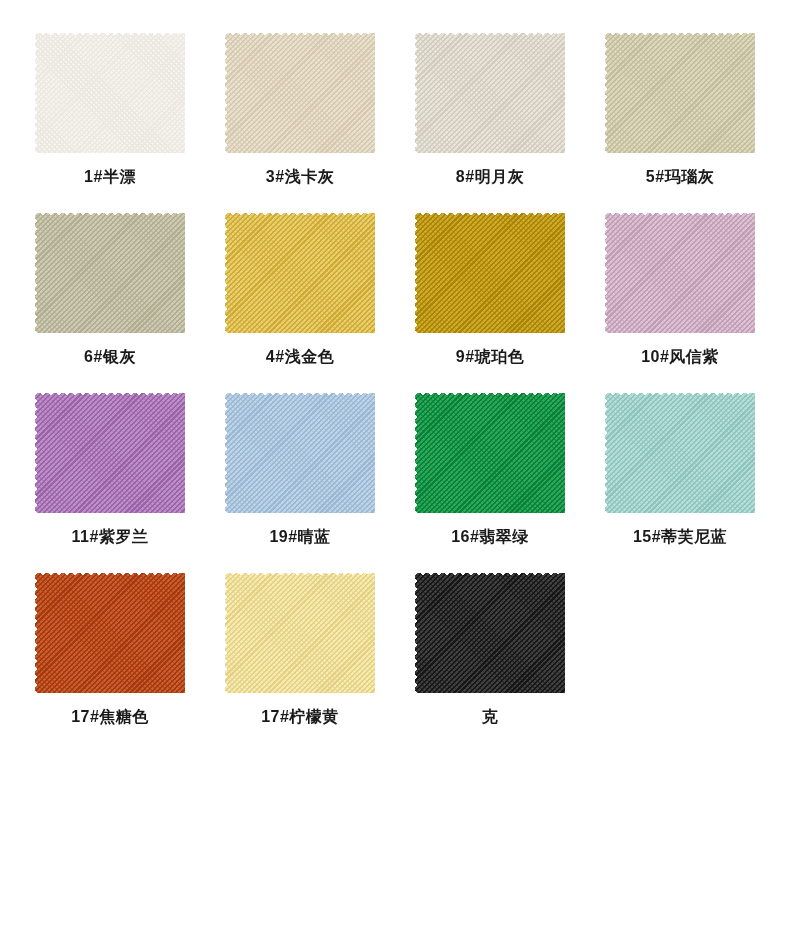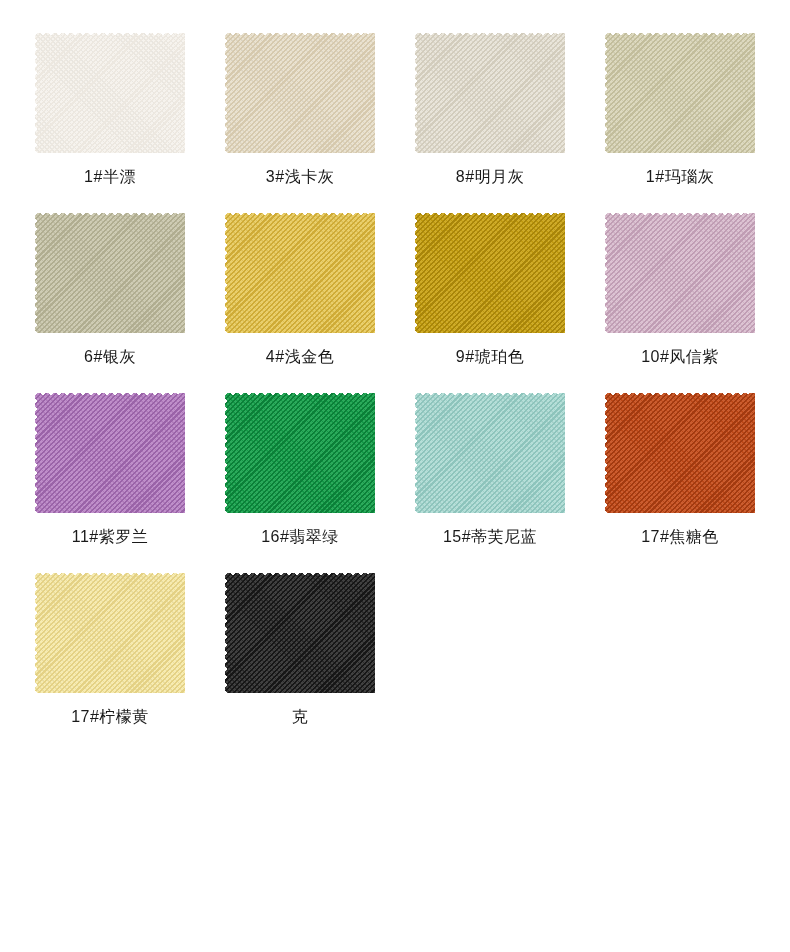--- a/index.html
+++ b/index.html
@@ -15,20 +15,21 @@
     font-family: "Liberation Sans", "DejaVu Sans", sans-serif;
   }
 
   #swatch-grid {
     display: grid;
     grid-template-columns: repeat(4, 190px);
     grid-template-rows: repeat(5, 180px);
     justify-content: center;
     align-content: start;
     padding-top: 33px;
+    font-weight: bold;
   }
 
   .swatch-cell {
     display: flex;
     flex-direction: column;
     align-items: center;
   }
 
   
   .chip-wrap {
@@ -100,21 +101,21 @@
     <div class="swatch-cell">
       <div class="chip-wrap">
         <div class="chip" style="background: repeating-linear-gradient(135deg, rgb(210, 204, 188) 0px, rgb(210, 204, 188) 1.6px, rgba(255, 255, 255, 0) 1.6px, rgba(255, 255, 255, 0) 3.6px), repeating-linear-gradient(45deg, rgba(0, 0, 0, 0.05) 0px, rgba(0, 0, 0, 0.05) 1px, rgba(255, 255, 255, 0.1) 1px, rgba(255, 255, 255, 0.1) 3.5px), rgb(231, 226, 214);"></div>
       </div>
       <div class="swatch-label">8#明月灰</div>
     </div>
     <div class="swatch-cell">
       <div class="chip-wrap">
         <div class="chip" style="background: repeating-linear-gradient(135deg, rgb(194, 189, 155) 0px, rgb(194, 189, 155) 1.6px, rgba(255, 255, 255, 0) 1.6px, rgba(255, 255, 255, 0) 3.6px), repeating-linear-gradient(45deg, rgba(0, 0, 0, 0.05) 0px, rgba(0, 0, 0, 0.05) 1px, rgba(255, 255, 255, 0.1) 1px, rgba(255, 255, 255, 0.1) 3.5px), rgb(217, 213, 184);"></div>
       </div>
-      <div class="swatch-label">1#玛瑙灰</div>
+      <div class="swatch-label">5#玛瑙灰</div>
     </div>
     <div class="swatch-cell">
       <div class="chip-wrap">
         <div class="chip" style="background: repeating-linear-gradient(135deg, rgb(176, 173, 144) 0px, rgb(176, 173, 144) 1.6px, rgba(255, 255, 255, 0) 1.6px, rgba(255, 255, 255, 0) 3.6px), repeating-linear-gradient(45deg, rgba(0, 0, 0, 0.05) 0px, rgba(0, 0, 0, 0.05) 1px, rgba(255, 255, 255, 0.1) 1px, rgba(255, 255, 255, 0.1) 3.5px), rgb(201, 198, 172);"></div>
       </div>
       <div class="swatch-label">6#银灰</div>
     </div>
     <div class="swatch-cell">
       <div class="chip-wrap">
         <div class="chip" style="background: repeating-linear-gradient(135deg, rgb(207, 171, 54) 0px, rgb(207, 171, 54) 1.6px, rgba(255, 255, 255, 0) 1.6px, rgba(255, 255, 255, 0) 3.6px), repeating-linear-gradient(45deg, rgba(0, 0, 0, 0.05) 0px, rgba(0, 0, 0, 0.05) 1px, rgba(255, 255, 255, 0.1) 1px, rgba(255, 255, 255, 0.1) 3.5px), rgb(232, 202, 92);"></div>
@@ -131,20 +132,26 @@
       <div class="chip-wrap">
         <div class="chip" style="background: repeating-linear-gradient(135deg, rgb(192, 157, 180) 0px, rgb(192, 157, 180) 1.6px, rgba(255, 255, 255, 0) 1.6px, rgba(255, 255, 255, 0) 3.6px), repeating-linear-gradient(45deg, rgba(0, 0, 0, 0.05) 0px, rgba(0, 0, 0, 0.05) 1px, rgba(255, 255, 255, 0.1) 1px, rgba(255, 255, 255, 0.1) 3.5px), rgb(217, 188, 206);"></div>
       </div>
       <div class="swatch-label">10#风信紫</div>
     </div>
     <div class="swatch-cell">
       <div class="chip-wrap">
         <div class="chip" style="background: repeating-linear-gradient(135deg, rgb(154, 99, 168) 0px, rgb(154, 99, 168) 1.6px, rgba(255, 255, 255, 0) 1.6px, rgba(255, 255, 255, 0) 3.6px), repeating-linear-gradient(45deg, rgba(0, 0, 0, 0.05) 0px, rgba(0, 0, 0, 0.05) 1px, rgba(255, 255, 255, 0.1) 1px, rgba(255, 255, 255, 0.1) 3.5px), rgb(184, 130, 196);"></div>
       </div>
       <div class="swatch-label">11#紫罗兰</div>
+    </div>
+    <div class="swatch-cell">
+      <div class="chip-wrap">
+        <div class="chip" style="background: repeating-linear-gradient(135deg, rgb(154, 184, 212) 0px, rgb(154, 184, 212) 1.6px, rgba(255, 255, 255, 0) 1.6px, rgba(255, 255, 255, 0) 3.6px), repeating-linear-gradient(45deg, rgba(0, 0, 0, 0.05) 0px, rgba(0, 0, 0, 0.05) 1px, rgba(255, 255, 255, 0.1) 1px, rgba(255, 255, 255, 0.1) 3.5px), rgb(183, 208, 230);"></div>
+      </div>
+      <div class="swatch-label">19#晴蓝</div>
     </div>
     <div class="swatch-cell">
       <div class="chip-wrap">
         <div class="chip" style="background: repeating-linear-gradient(135deg, rgb(11, 127, 56) 0px, rgb(11, 127, 56) 1.6px, rgba(255, 255, 255, 0) 1.6px, rgba(255, 255, 255, 0) 3.6px), repeating-linear-gradient(45deg, rgba(0, 0, 0, 0.05) 0px, rgba(0, 0, 0, 0.05) 1px, rgba(255, 255, 255, 0.1) 1px, rgba(255, 255, 255, 0.1) 3.5px), rgb(20, 160, 74);"></div>
       </div>
       <div class="swatch-label">16#翡翠绿</div>
     </div>
     <div class="swatch-cell">
       <div class="chip-wrap">
         <div class="chip" style="background: repeating-linear-gradient(135deg, rgb(141, 196, 188) 0px, rgb(141, 196, 188) 1.6px, rgba(255, 255, 255, 0) 1.6px, rgba(255, 255, 255, 0) 3.6px), repeating-linear-gradient(45deg, rgba(0, 0, 0, 0.05) 0px, rgba(0, 0, 0, 0.05) 1px, rgba(255, 255, 255, 0.1) 1px, rgba(255, 255, 255, 0.1) 3.5px), rgb(173, 219, 212);"></div>

